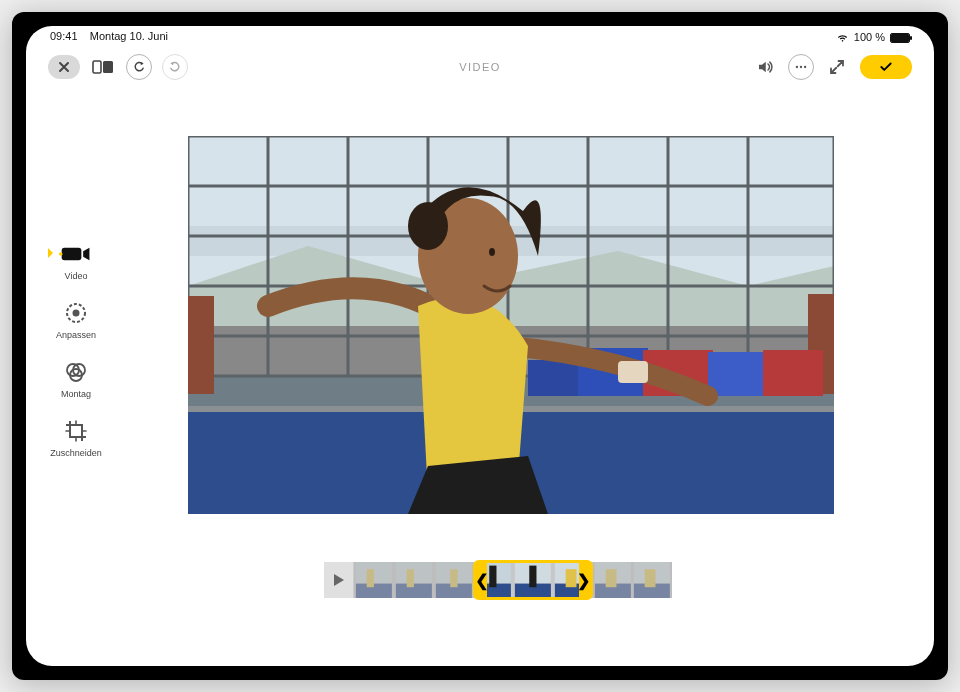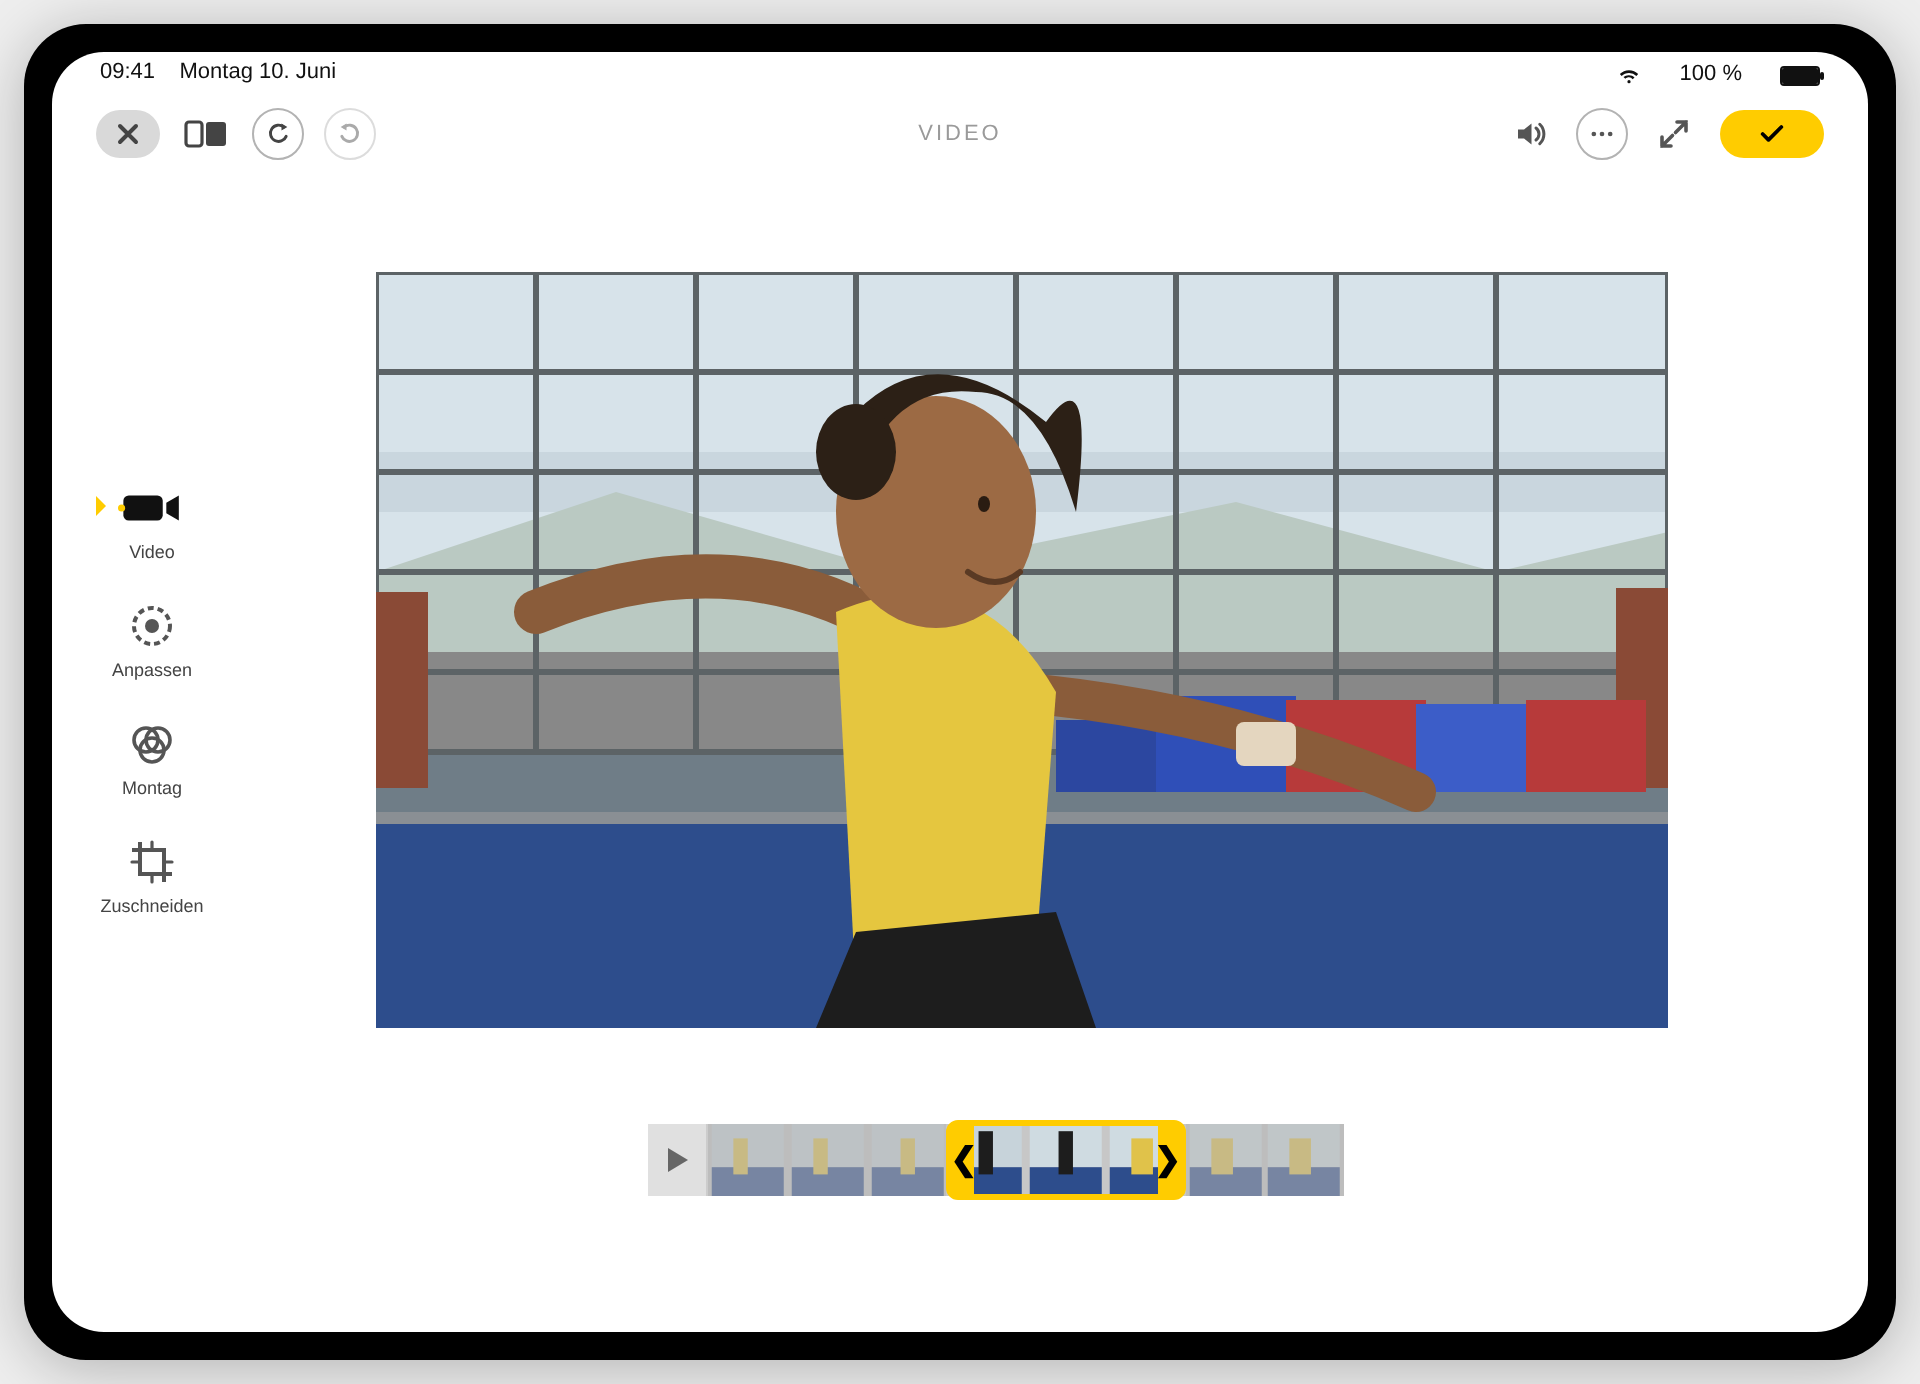--- a/index.html
+++ b/index.html
@@ -5,41 +5,41 @@
   * { box-sizing: border-box; margin: 0; padding: 0; }
   body {
     background: #eee;
     font-family: -apple-system, "Helvetica Neue", Arial, sans-serif;
     width: 960px; height: 692px;
     display: flex; align-items: center; justify-content: center;
   }
   .device {
     width: 936px; height: 668px;
     background: #000;
-    border-radius: 31px;
+    border-radius: 12px;
     padding: 14px;
     position: relative;
     box-shadow: 0 4px 30px rgba(0,0,0,.25);
   }
   .screen {
     width: 100%; height: 100%;
     background: #fff;
     border-radius: 26px;
     overflow: hidden;
     position: relative;
     display: flex; flex-direction: column;
   }
   
   .status {
     position: absolute; top: 4px; left: 0; right: 0;
     display: flex; justify-content: space-between;
     padding: 0 24px; font-size: 11px; font-weight: 500; color:#111;
     z-index: 20; pointer-events:none;
   }
-  .status .right { display:flex; align-items:flex-end; gap:19px; }
+  .status .right { display:flex; align-items:flex-end; gap:5px; }
   .battery { width:20px; height:10px; border:1px solid #111; border-radius:2px; position:relative; }
   .battery::after { content:""; position:absolute; right:-3px; top:2px; width:2px; height:4px; background:#111; border-radius:1px; }
   .battery i { display:block; width:100%; height:100%; background:#111; border-radius:1px; }
   .wifi { width:13px; height:13px; }
 
   
   .toolbar {
     position:absolute; top:24px; left:0; right:0;
     height:34px; display:flex; align-items:center;
     padding: 0 22px; z-index:15;

